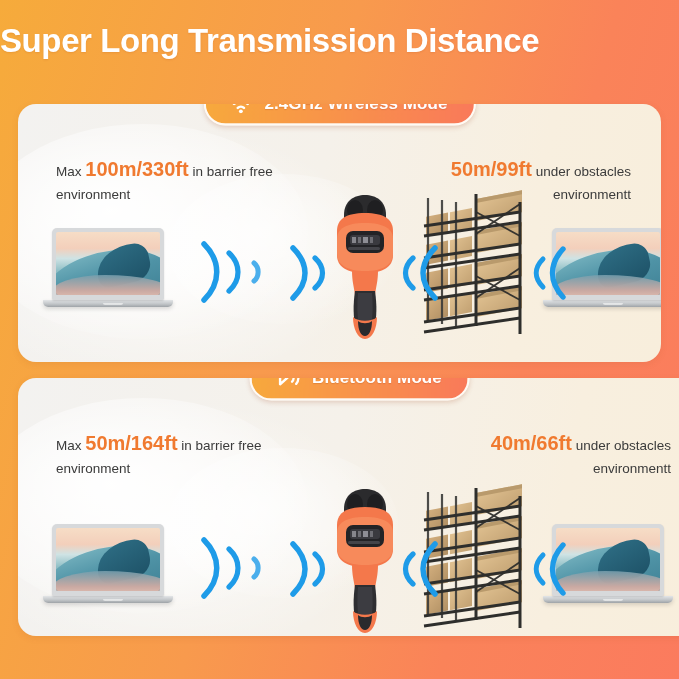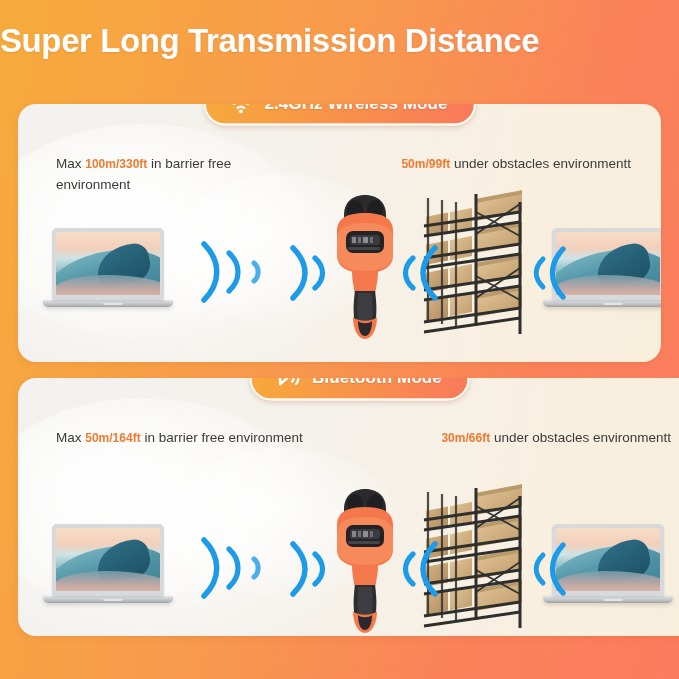--- a/index.html
+++ b/index.html
@@ -92,21 +92,21 @@
     font-size: 13.5px;
     line-height: 1.55;
     color: #3b3b3b;
     z-index: 5;
   }
   .caption.left  { left: 38px;  top: 50px; text-align: left; width: 250px; }
   .caption.right { right: 30px; top: 50px; text-align: right; width: 250px; }
   .caption b {
     color: #f07a30;
     font-weight: bold;
-    font-size: 12px;
+    font-size: 20px;
   }
 
   
   .laptop { position: absolute; z-index: 4; }
   .laptop .lid {
     position: relative;
     width: 112px;
     height: 72px;
     background: #d7d9db;
     border-radius: 5px 5px 2px 2px;
@@ -383,21 +383,21 @@
           </g>
         </svg>
       </span>
       <span class="badge-label">Bluetooth Mode</span>
     </div>
 
     <div class="caption left">
       <span>Max </span><b>50m/164ft</b><span> in barrier free environment</span>
     </div>
     <div class="caption right">
-      <b>30m/66ft</b><span> under obstacles environmentt</span>
+      <b>40m/66ft</b><span> under obstacles environmentt</span>
     </div>
 
     <div class="laptop" style="left:34px; top:146px;">
       <div class="lid">
         <div class="screen">
           <div class="wave-a"></div>
             <div class="wave-b"></div>
             <div class="wave-c"></div>
         </div>
       </div>

